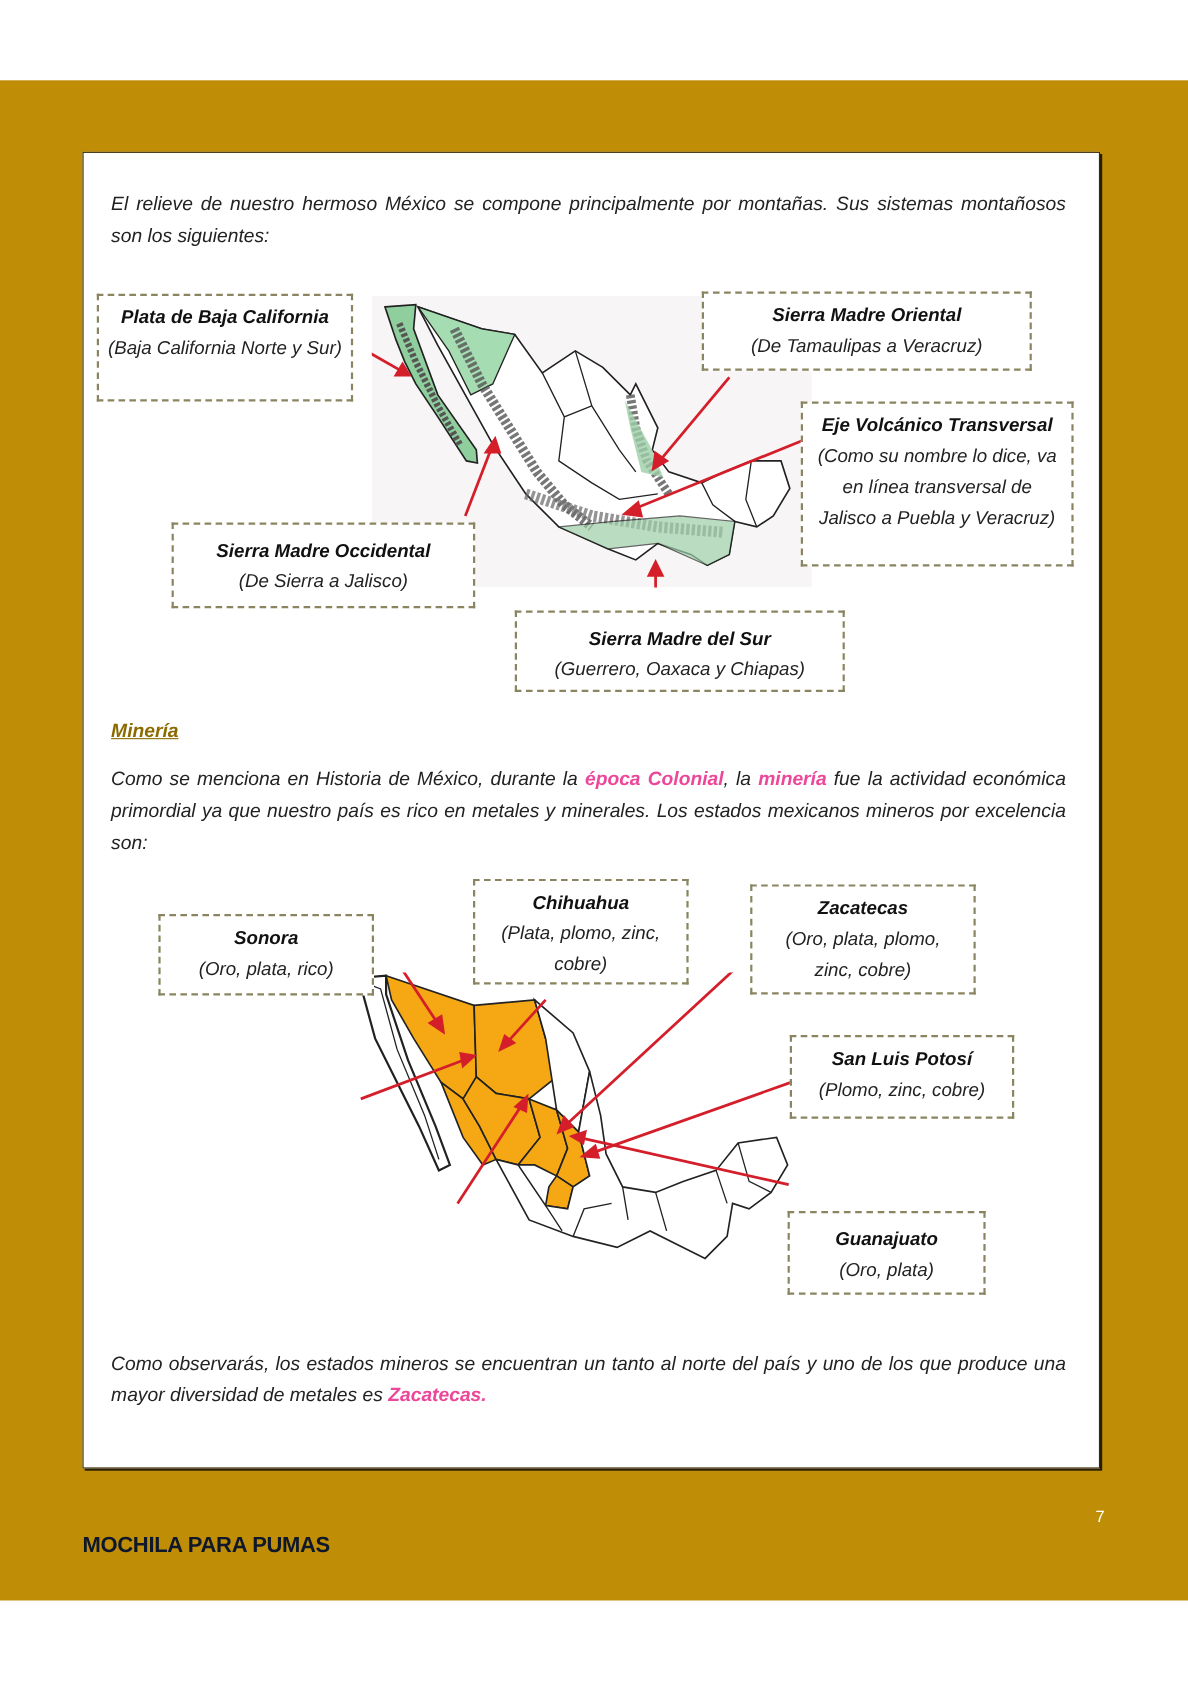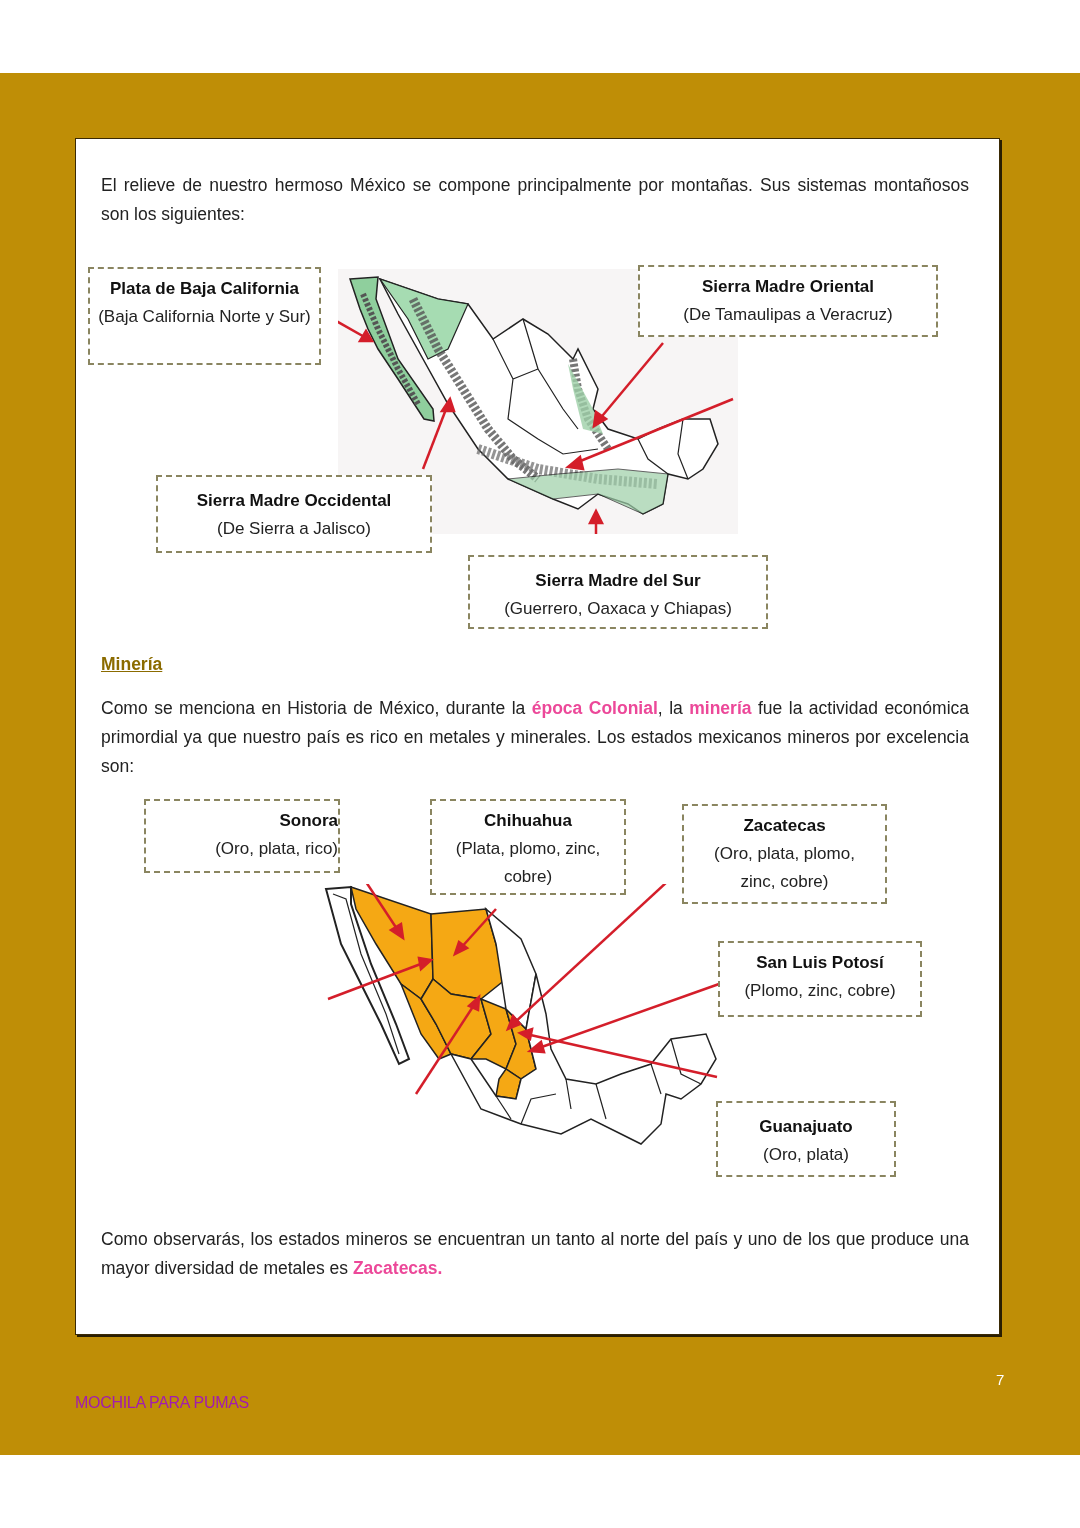--- a/index.html
+++ b/index.html
@@ -9,20 +9,21 @@
       font-family: "Liberation Sans", "DejaVu Sans", sans-serif;
     }
     .band {
       position: absolute; left: 0; top: 73px; width: 1080px; height: 1382px;
       background: #bf8e06;
     }
     .page {
       position: absolute; left: 75px; top: 138px; width: 923px; height: 1195px;
       background: #fff; border: 1.5px solid #3a2a05;
       box-shadow: 2px 2px 0 #2a1e02;
+      font-style: italic;
     }
     .para {
       position: absolute; left: 25px; width: 868px;
       font-size: 17.5px; line-height: 29px; color: #222;
       text-align: justify; font-family: "Liberation Sans", sans-serif;
     }
     .para b { color: #ec4899; }
     .box {
       position: absolute; border: 2px dashed #8a8560;
       background: #fff; text-align: center; color: #222;
@@ -30,21 +31,21 @@
       padding-top: 6px;
     }
     .box .t { font-weight: bold; color: #111; }
     .section-title {
       position: absolute; left: 25px; top: 515px;
       font-weight: bold; font-size: 17.5px; color: #8b6b00;
       text-decoration: underline;
     }
     .footer-brand {
       position: absolute; left: 75px; top: 1394px;
-      color: #a21caf; font-size: 16px; letter-spacing: -0.3px;
+      color: #0f172a; font-size: 20px; letter-spacing: -0.3px; font-weight: bold;
     }
     .page-num {
       position: absolute; left: 996px; top: 1371px;
       color: #fff; font-size: 15px;
     }
     svg.map { position: absolute; }
   </style>
 </head>
 <body>
 
@@ -83,20 +84,24 @@
     </g>
   </svg>
 
   <div class="box" style="left:12px;top:128px;width:233px;height:98px;">
     <div class="t">Plata de Baja California</div>
     <div>(Baja California Norte y Sur)</div>
   </div>
   <div class="box" style="left:562px;top:126px;width:300px;height:72px;">
     <div class="t">Sierra Madre Oriental</div>
     <div>(De Tamaulipas a Veracruz)</div>
+  </div>
+  <div class="box" style="left:652px;top:226px;width:248px;height:150px;padding-left:8px;padding-right:8px;">
+    <div class="t">Eje Volcánico Transversal</div>
+    <div>(Como su nombre lo dice, va en línea transversal de Jalisco a Puebla y Veracruz)</div>
   </div>
   <div class="box" style="left:80px;top:336px;width:276px;height:78px;padding-top:10px;">
     <div class="t">Sierra Madre Occidental</div>
     <div>(De Sierra a Jalisco)</div>
   </div>
   <div class="box" style="left:392px;top:416px;width:300px;height:74px;padding-top:10px;">
     <div class="t">Sierra Madre del Sur</div>
     <div>(Guerrero, Oaxaca y Chiapas)</div>
   </div>
 
@@ -138,21 +143,21 @@
         <polygon points="209,167 220,158 223,168"></polygon>
       <line x1="7" y1="115" x2="105" y2="78"></line>
         <polygon points="110,76 100,85 98,74"></polygon>
       <line x1="95" y1="210" x2="155" y2="118"></line>
         <polygon points="158,113 148,122 157,126"></polygon>
       <line x1="396" y1="193" x2="205" y2="150"></line>
         <polygon points="199,149 211,145 209,155"></polygon>
     </g>
   </svg>
 
-  <div class="box" style="left:68px;top:660px;width:196px;height:74px;text-align:right;">
+  <div class="box" style="left:68px;top:692px;width:196px;height:74px;">
     <div class="t">Sonora</div>
     <div>(Oro, plata, rico)</div>
   </div>
   <div class="box" style="left:354px;top:660px;width:196px;height:96px;padding-left:10px;padding-right:10px;">
     <div class="t">Chihuahua</div>
     <div>(Plata, plomo, zinc, cobre)</div>
   </div>
   <div class="box" style="left:606px;top:665px;width:205px;height:100px;padding-left:18px;padding-right:18px;">
     <div class="t">Zacatecas</div>
     <div>(Oro, plata, plomo, zinc, cobre)</div>

